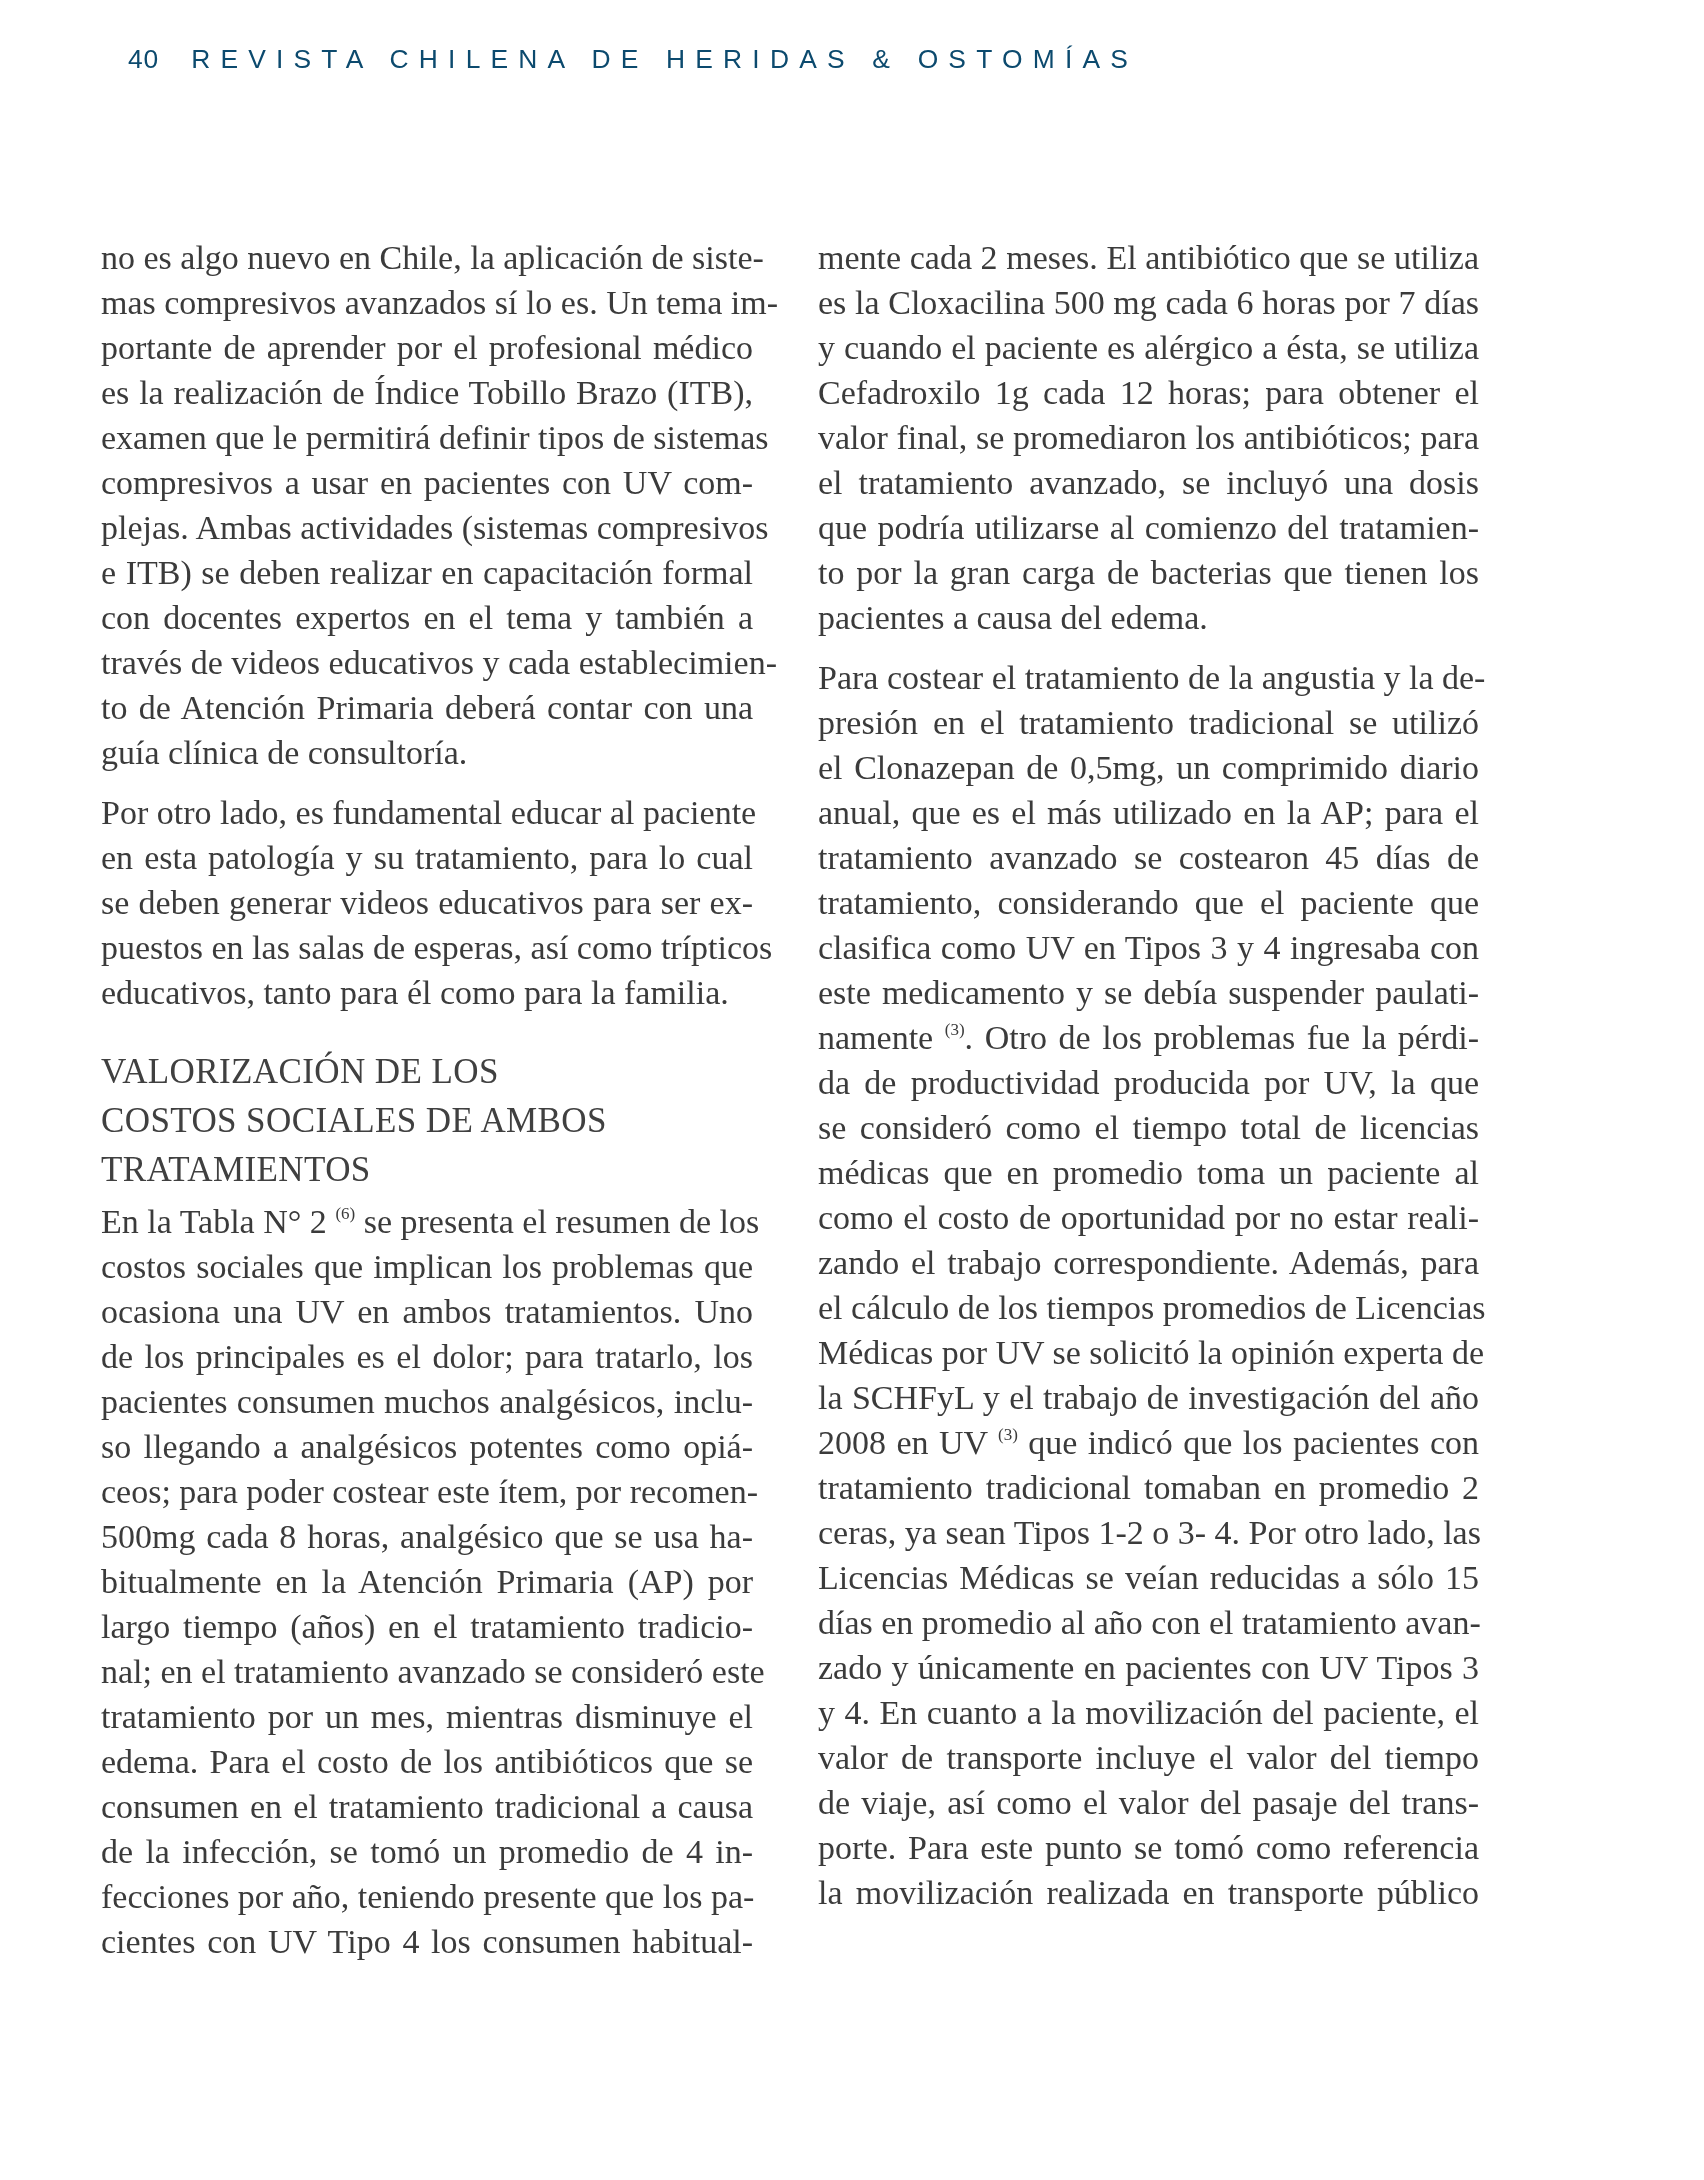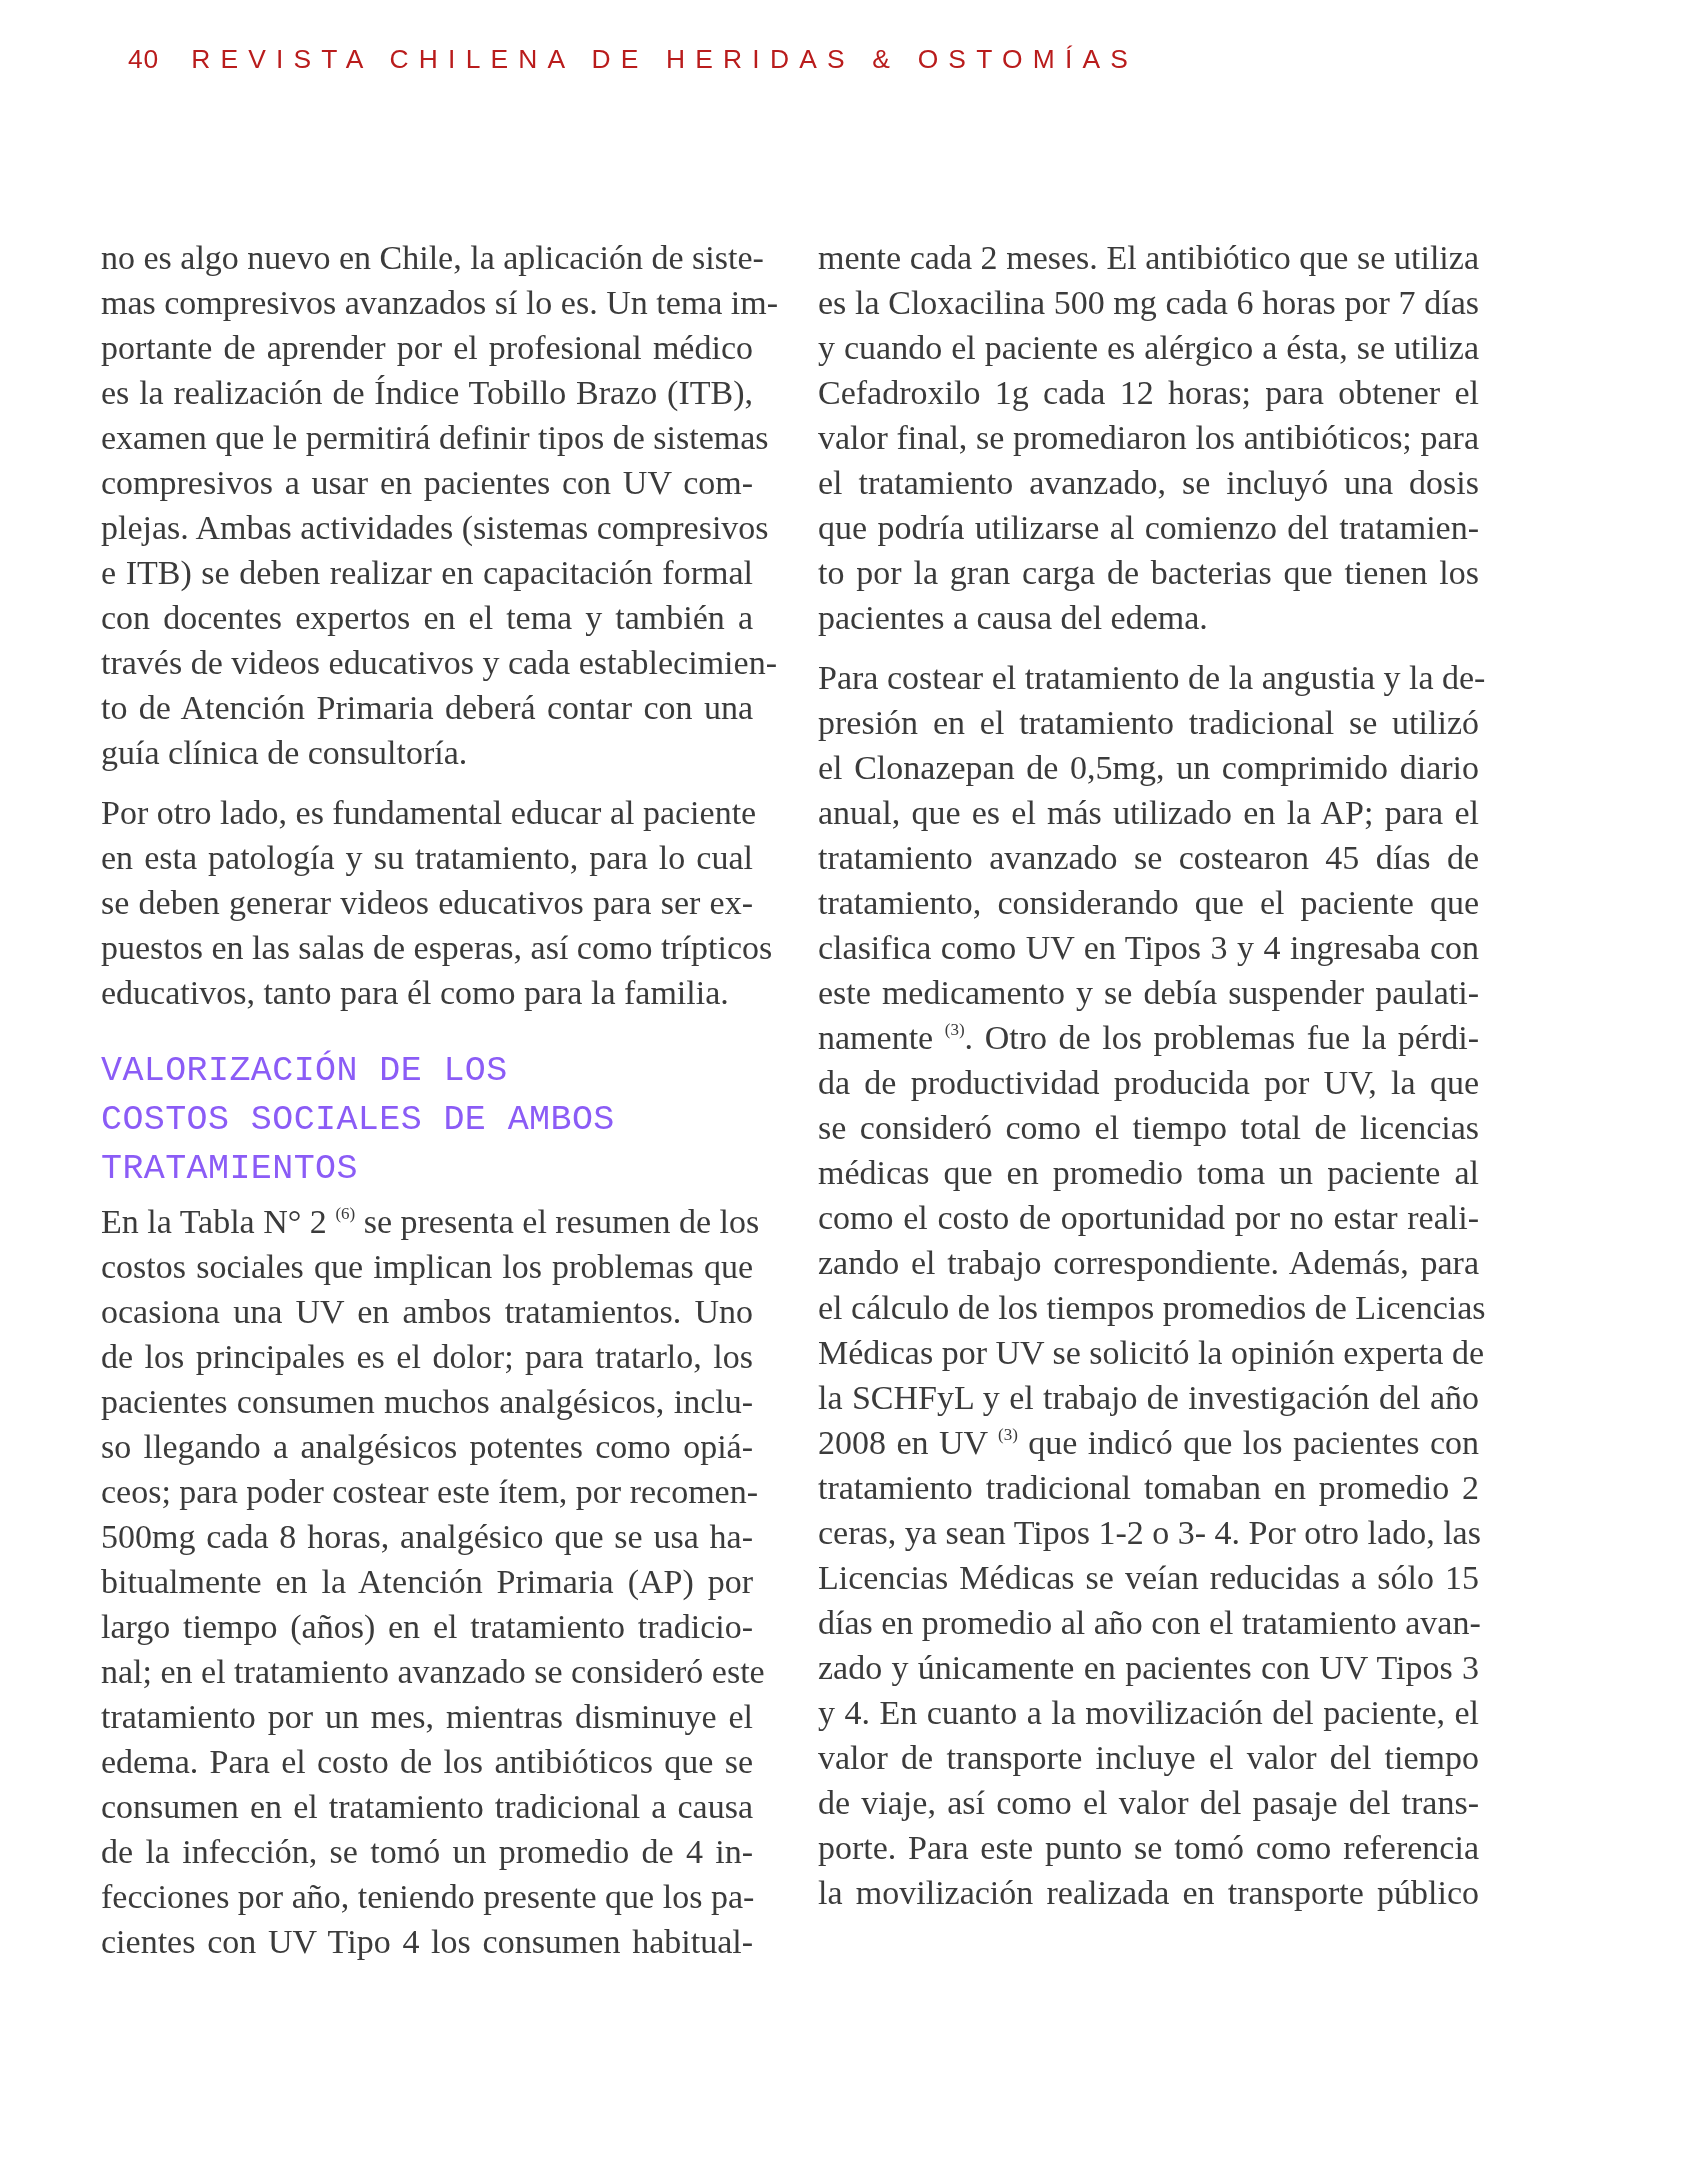--- a/index.html
+++ b/index.html
@@ -1,33 +1,33 @@
 <!DOCTYPE html>
 <html style="font-size:13.6px"><head>
 <meta charset="utf-8">
 <style>
   html, body { margin: 0; padding: 0; background: #ffffff; }
   body { width: 1704px; height: 2181px; position: relative; overflow: hidden; }
   .running-head {
     position: absolute; left: 128px; top: 44px;
     font-family: "Liberation Sans", sans-serif;
-    font-size: 26.4px; color: #b91c1c; letter-spacing: 10.2px;
+    font-size: 26.4px; color: #0c4a6e; letter-spacing: 10.2px;
     white-space: nowrap; font-weight: normal;
   }
   .running-head .pagenum { letter-spacing: 0.9px; margin-right: 32px; }
   .col { position: absolute; top: 235px; font-family: "Liberation Serif", serif; color: #3b3b3b; }
   .col-left { left: 101px; width: 652px; }
   .col-right { left: 818px; width: 661px; }
   .line {
     display: block; height: 45px; line-height: 45px; font-size: 34px;
     text-align: justify; text-align-last: justify; white-space: nowrap; overflow: visible;
   }
   .line.last { text-align-last: left; }
   .para { margin: 0 0 15.3px 0; }
-  .heading { margin: 32px 0 5.1px 0; color: #8b5cf6; font-family: Liberation Mono, monospace; }
+  .heading { margin: 32px 0 5.1px 0; color: #404040; font-family: Liberation Serif, serif; }
   .heading .hline { display: block; font-size: 35px; height: 49px; line-height: 49px; letter-spacing: 0.4px; white-space: nowrap; }
   sup.ref { font-size: 17px; vertical-align: 13.6px; line-height: 0; }
 </style>
 </head>
 <body>
 
 <div class="running-head">
   <span class="pagenum">40</span><span>REVISTA CHILENA DE HERIDAS &amp; OSTOMÍAS</span>
 </div>
 

